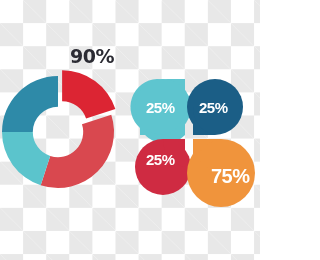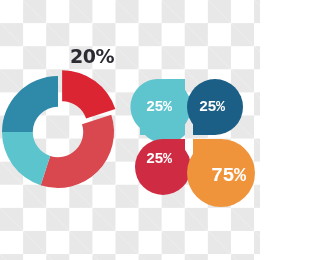--- a/index.html
+++ b/index.html
@@ -35,21 +35,21 @@
     font-family: "DejaVu Sans", sans-serif;
     font-size: 19px;
     font-weight: bold;
     color: #2b2b33;
     letter-spacing: -0.5px;
     line-height: 1;
     white-space: nowrap;
   }
   .petal-label {
     position: absolute;
-    font-family: Liberation Mono, monospace;
+    font-family: Liberation Sans, sans-serif;
     font-size: 15px;
     font-weight: bold;
     color: #ffffff;
     letter-spacing: -0.5px;
     line-height: 1;
     white-space: nowrap;
   }
   .pl-tl { left: 146px; top: 100px; }
   .pl-tr { left: 199px; top: 100px; }
   .pl-bl { left: 146px; top: 152px; }
@@ -60,21 +60,21 @@
 
 <div id="canvas">
 
   <svg class="figure" width="260" height="260" viewBox="0 0 260 260">
       <path d="M 62.11449676604731 70.33688103937537 A 56 56 0 0 1 115.3736616785759 109.03192935437832 L 86.08112097668518 118.5496527811267 A 25.2 25.2 0 0 0 62.11449676604731 101.13688103937537 Z" fill="#dc2533"></path>
       <path d="M 111.2591649125286 114.69504831500295 A 56 56 0 0 1 40.69504831500295 185.2591649125286 L 50.212771741751325 155.96662421063786 A 25.2 25.2 0 0 0 81.96662421063786 124.21277174175133 Z" fill="#d9484f"></path>
       <path d="M 40.69504831500295 185.2591649125286 A 56 56 0 0 1 2 132 L 32.8 132 A 25.2 25.2 0 0 0 50.212771741751325 155.96662421063786 Z" fill="#5bc4cc"></path>
       <path d="M 2 132 A 56 56 0 0 1 57.99999999999999 76 L 57.99999999999999 106.8 A 25.2 25.2 0 0 0 32.8 132 Z" fill="#2e8aa8"></path>
     </svg>
 
-  <div class="label-20">20%</div>
+  <div class="label-20">90%</div>
 
   <svg class="figure" width="260" height="260" viewBox="0 0 260 260">
 
     <g>
       <path d="M 185 135
                L 185 107
                A 28 28 0 0 0 157 79
                A 28 28 0 0 0 140 128
                A 28 28 0 0 0 185 135
                Z" fill="#5ec5cf"></path>

